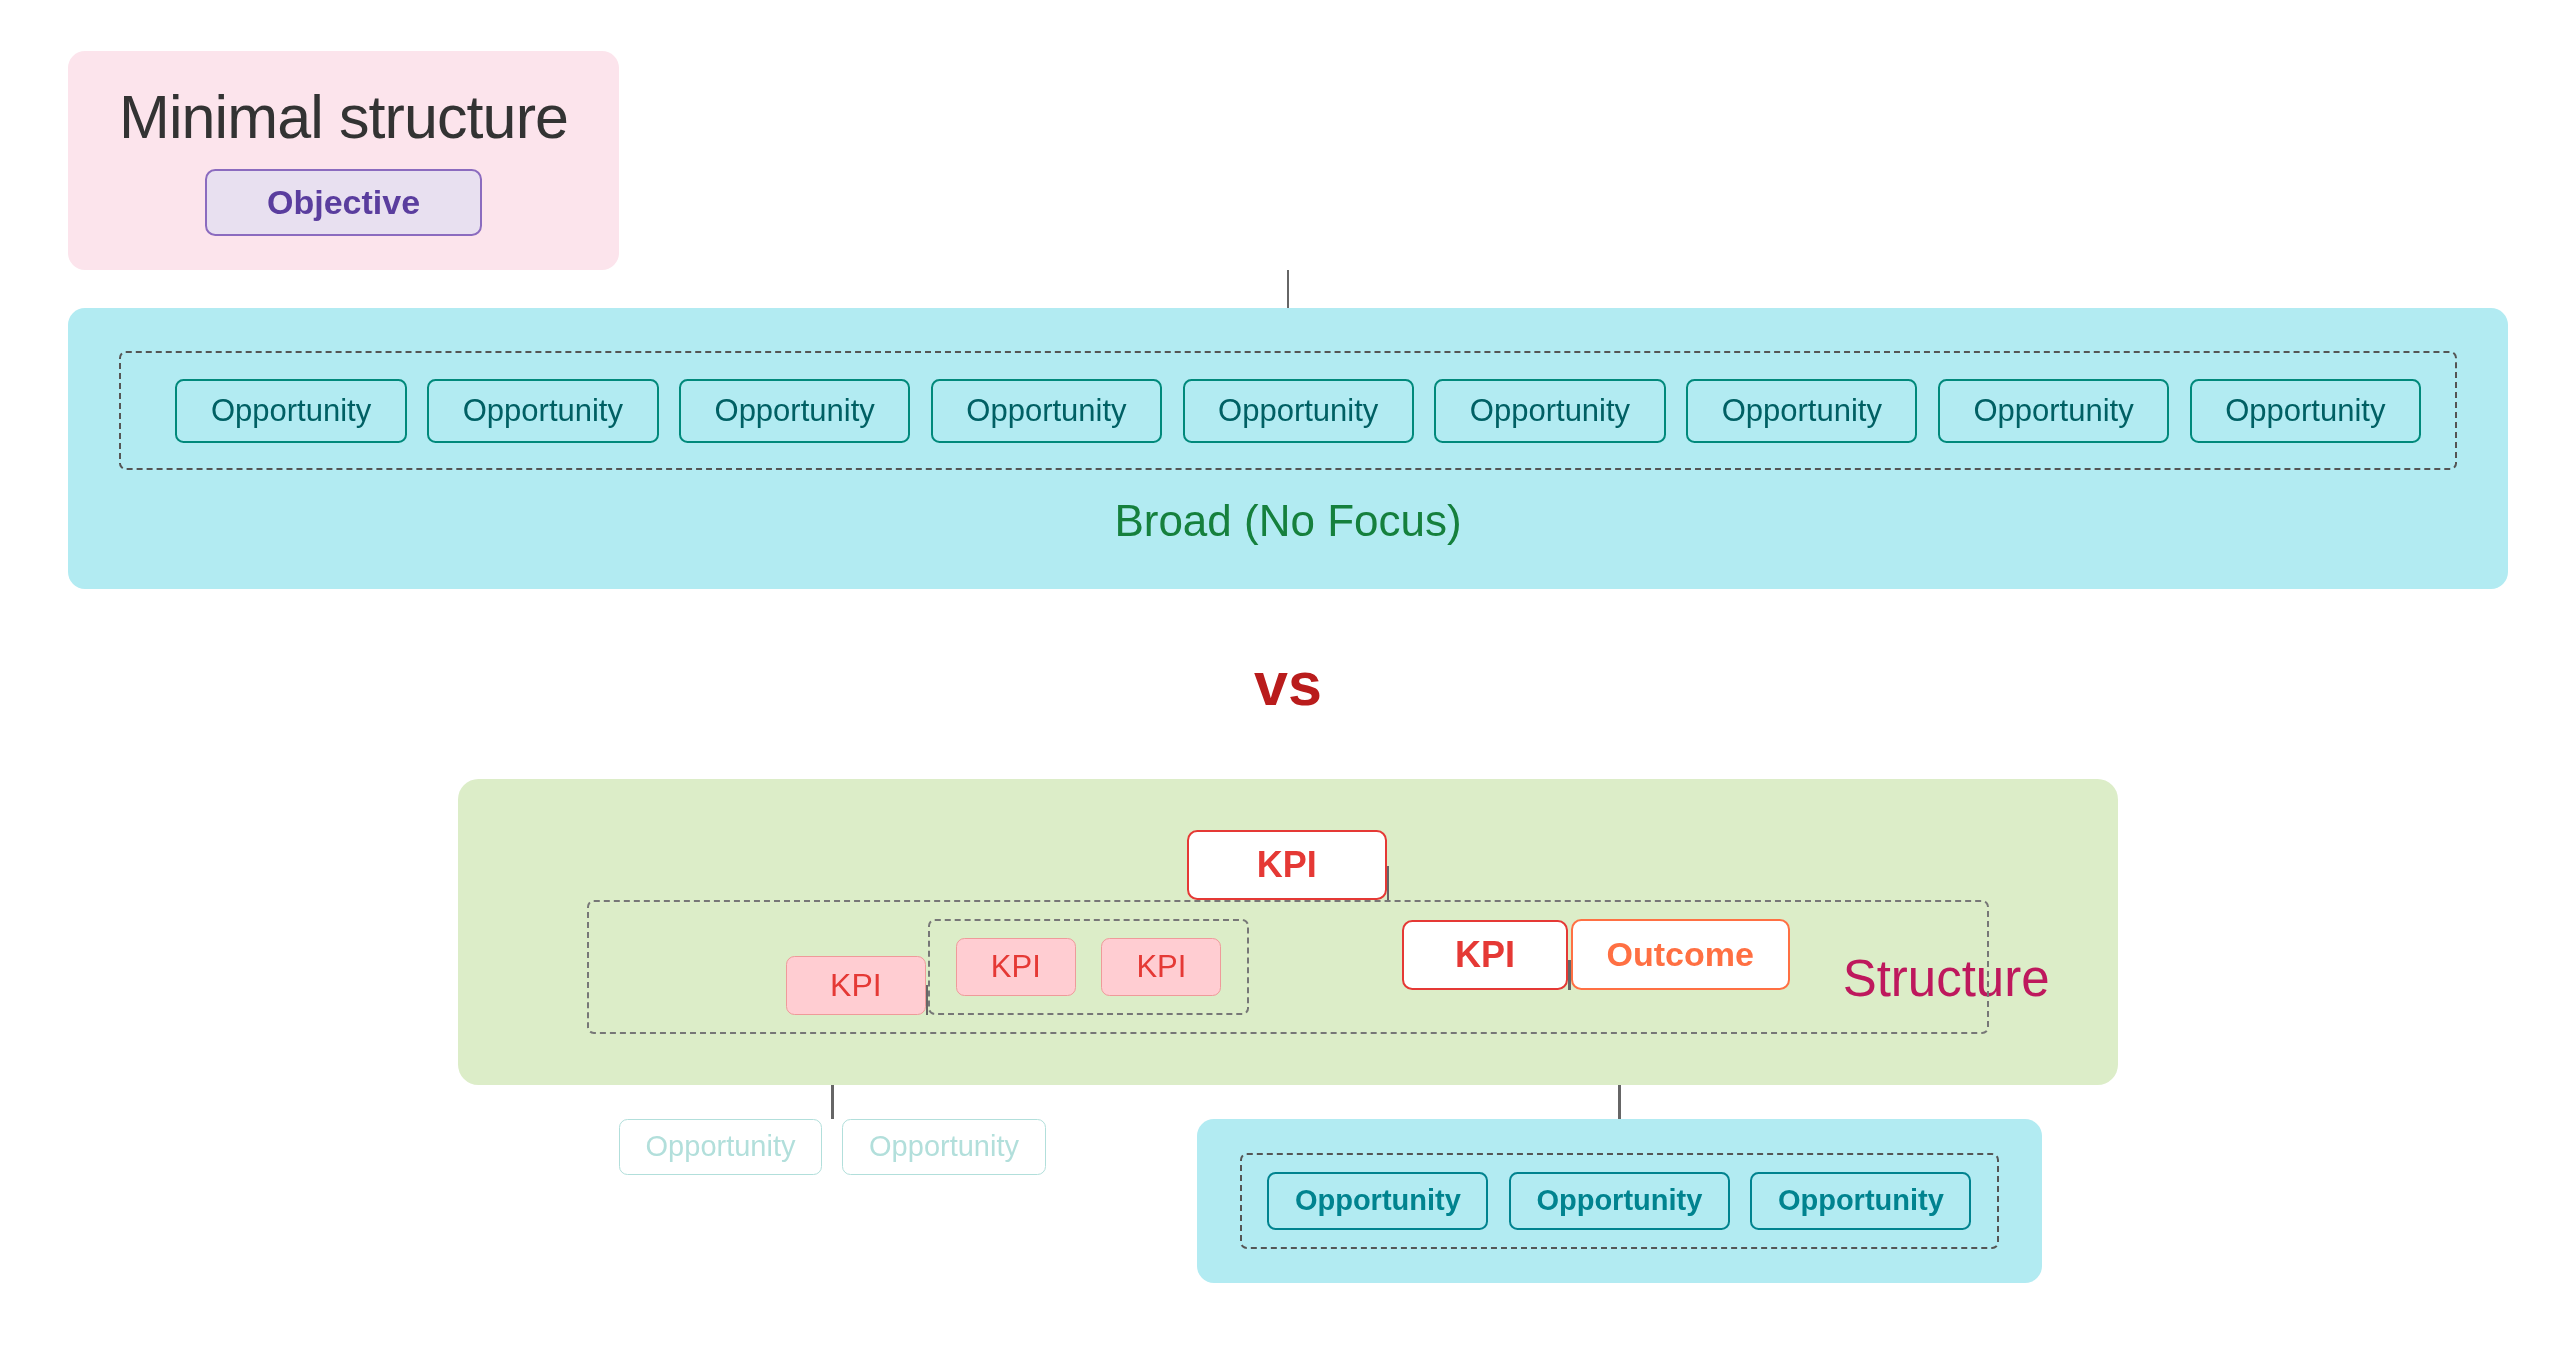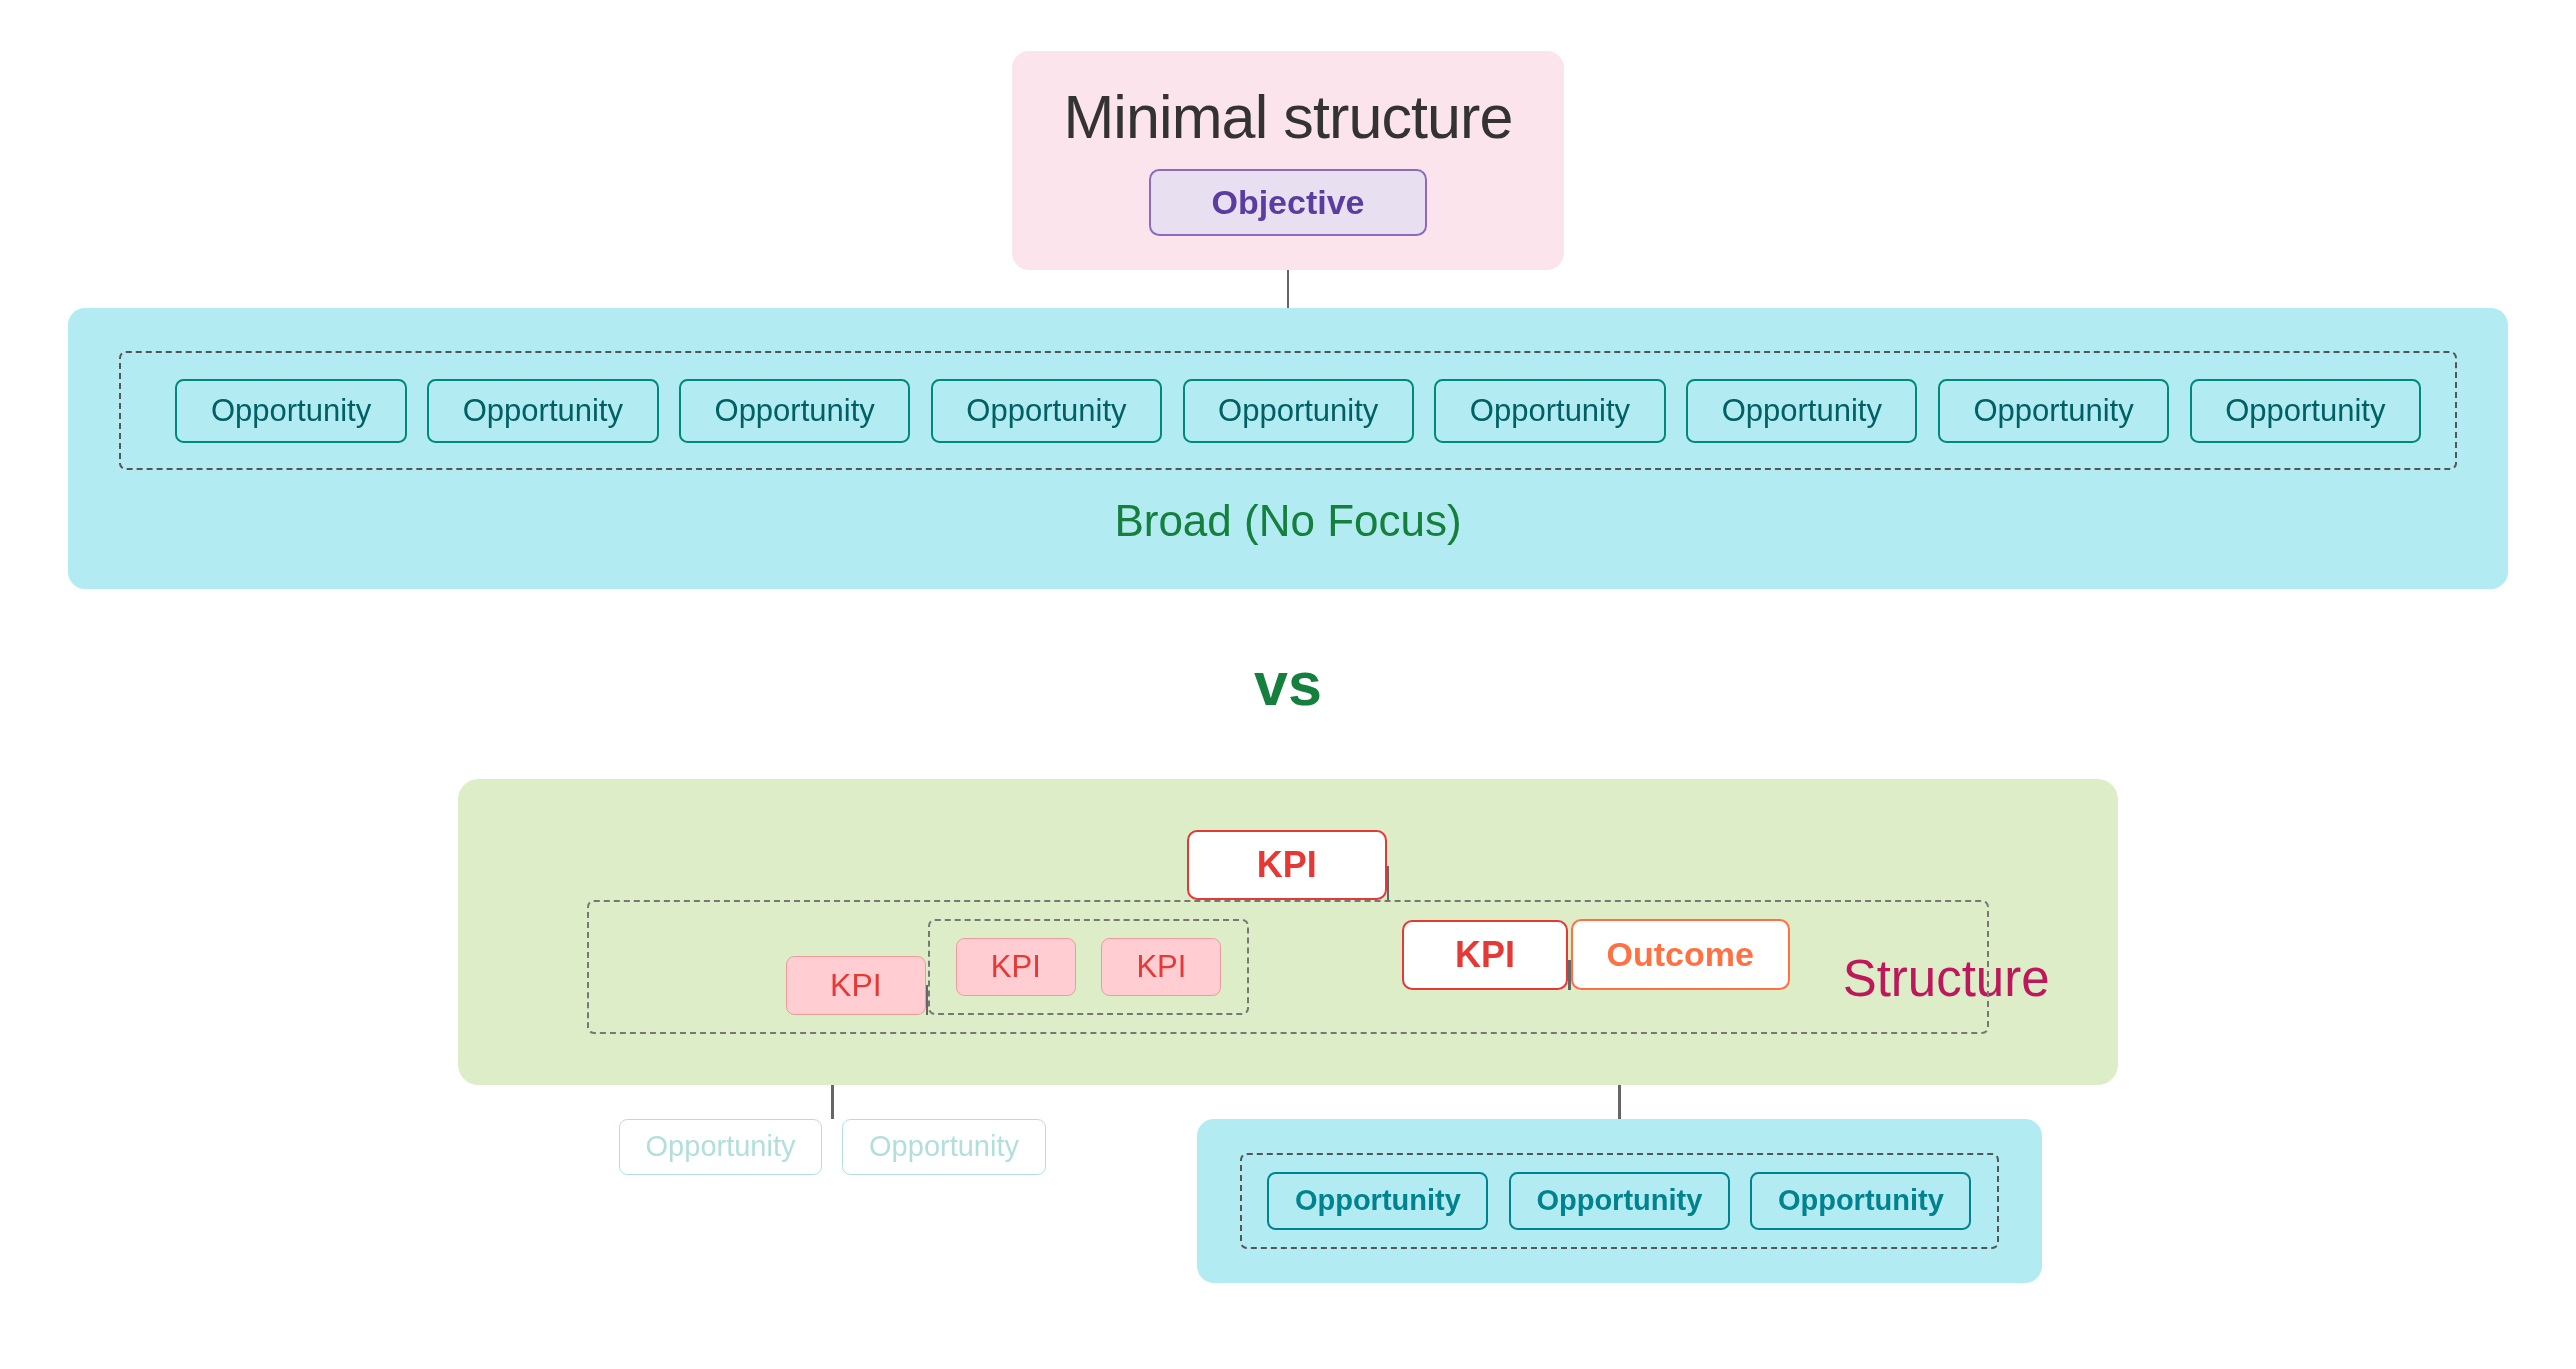--- a/index.html
+++ b/index.html
@@ -13,21 +13,21 @@
       flex-direction: column;
       align-items: center;
       padding: 51px 68px;
     }
 
     
     .top-section {
       width: 100%;
       display: flex;
       flex-direction: column;
-      align-items: center;
+      align-items: flex-start;
     }
 
     .minimal-structure-label {
       font-size: 61px;
       font-weight: 400;
       color: #333;
       margin-bottom: 17px;
       letter-spacing: -0.9px;
     }
 
@@ -98,21 +98,21 @@
       font-size: 44px;
       font-weight: 400;
       color: #15803d;
       margin-top: 25.6px;
     }
 
     
     .vs-label {
       font-size: 61px;
       font-weight: 700;
-      color: #15803d;
+      color: #b91c1c;
       margin: 60px 0 60px;
     }
 
     
     .green-section {
       background: #dcedc8;
       border-radius: 20.4px;
       width: 65%;
       padding: 51px 51px 51px;
       display: flex;

